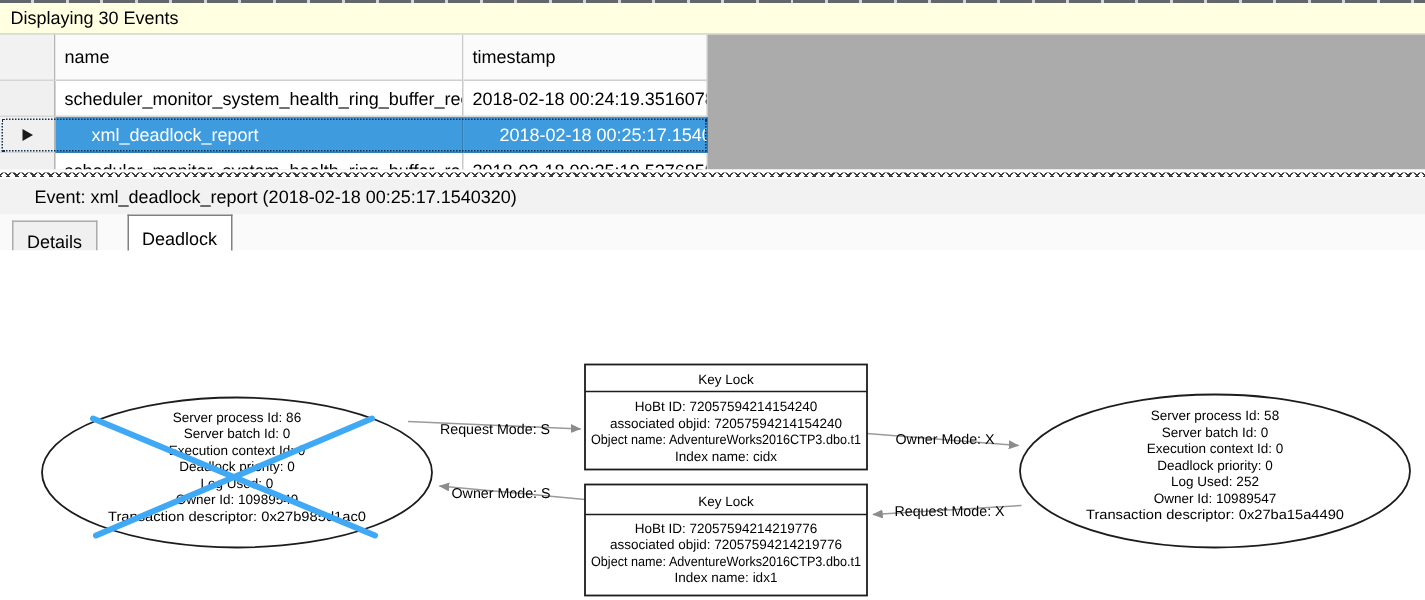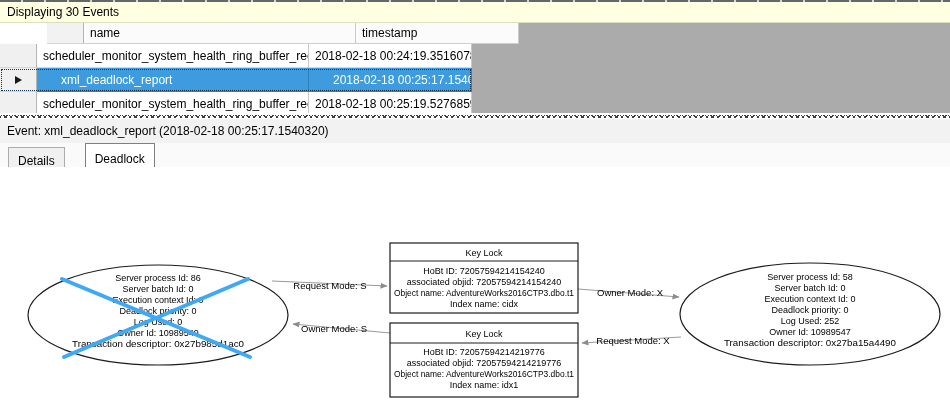--- a/index.html
+++ b/index.html
@@ -17,21 +17,21 @@
   
   .info-bar{ position:absolute; left:0; top:2px; width:950px; height:21px;
     background:var(--info-bg,#FFFFE1); border-bottom:1px solid #dedec4;
     line-height:20px; padding-left:7px; }
 
   
   .grid-zone{ position:absolute; left:0; top:23px; width:950px; height:90px;
     background:var(--outside-bg,#ABABAB); overflow:hidden; }
   .grid{ position:absolute; left:0; top:0; width:472px; background:#fff; }
   .g-row{ display:flex; width:472px; }
-  .hdr{ height:21px;padding-left:47px; }
+  .hdr{ height:31px; }
   .hdr .rowhdr{ background:#f2f2f2; }
   .hdr .cell{ background:#fbfbfb; border-bottom:1px solid #cfcfcf; font-weight:400; }
   .rowhdr{ width:37px; flex:0 0 37px; background:#f0f0f0;
     border-right:1px solid #b5b5b5; border-bottom:1px solid #d6d6d6;
     display:flex; align-items:center; justify-content:center; }
   .cell{ display:flex; align-items:center; padding-left:6px;
     border-right:1px solid #c9c9c9; border-bottom:1px solid #d6d6d6;
     white-space:nowrap; overflow:hidden; }
   .c-name{ width:272px; flex:0 0 272px; }
   .c-ts{ width:163px; flex:0 0 163px; }
@@ -44,21 +44,21 @@
 
   
   .splitter{ position:absolute; left:0; top:113px; width:950px; height:6px; background:#fff; }
   .splitter .zig{ position:absolute; left:0; top:2px; width:950px; height:3px;
     background-image:
       repeating-linear-gradient(45deg,#3c3c3c 0 1px,transparent 1px 4px),
       repeating-linear-gradient(-45deg,#3c3c3c 0 1px,transparent 1px 4px); }
 
   
   .event-bar{ position:absolute; left:0; top:119px; width:950px; height:24px;
-    background:#f2f2f2; line-height:24px; padding-left:7px; }
+    background:#f2f2f2; line-height:24px; padding-left:23px; }
 
   
   .tab-strip{ position:absolute; left:0; top:143px; width:950px; height:24px;
     background:#fafafa; display:flex; align-items:flex-end; padding-left:8px; }
   .tab{ padding:4px 9px; white-space:nowrap; cursor:default; }
   .tab.inactive{ height:20px; line-height:19px; background:#f0f0f0;
     border:1px solid #acacac; border-bottom:none; }
   .tab.active{ height:24px; line-height:22px; background:#fff;
     border:1px solid #7f7f7f; border-bottom:none; margin-left:20px; position:relative; z-index:2; }
 

